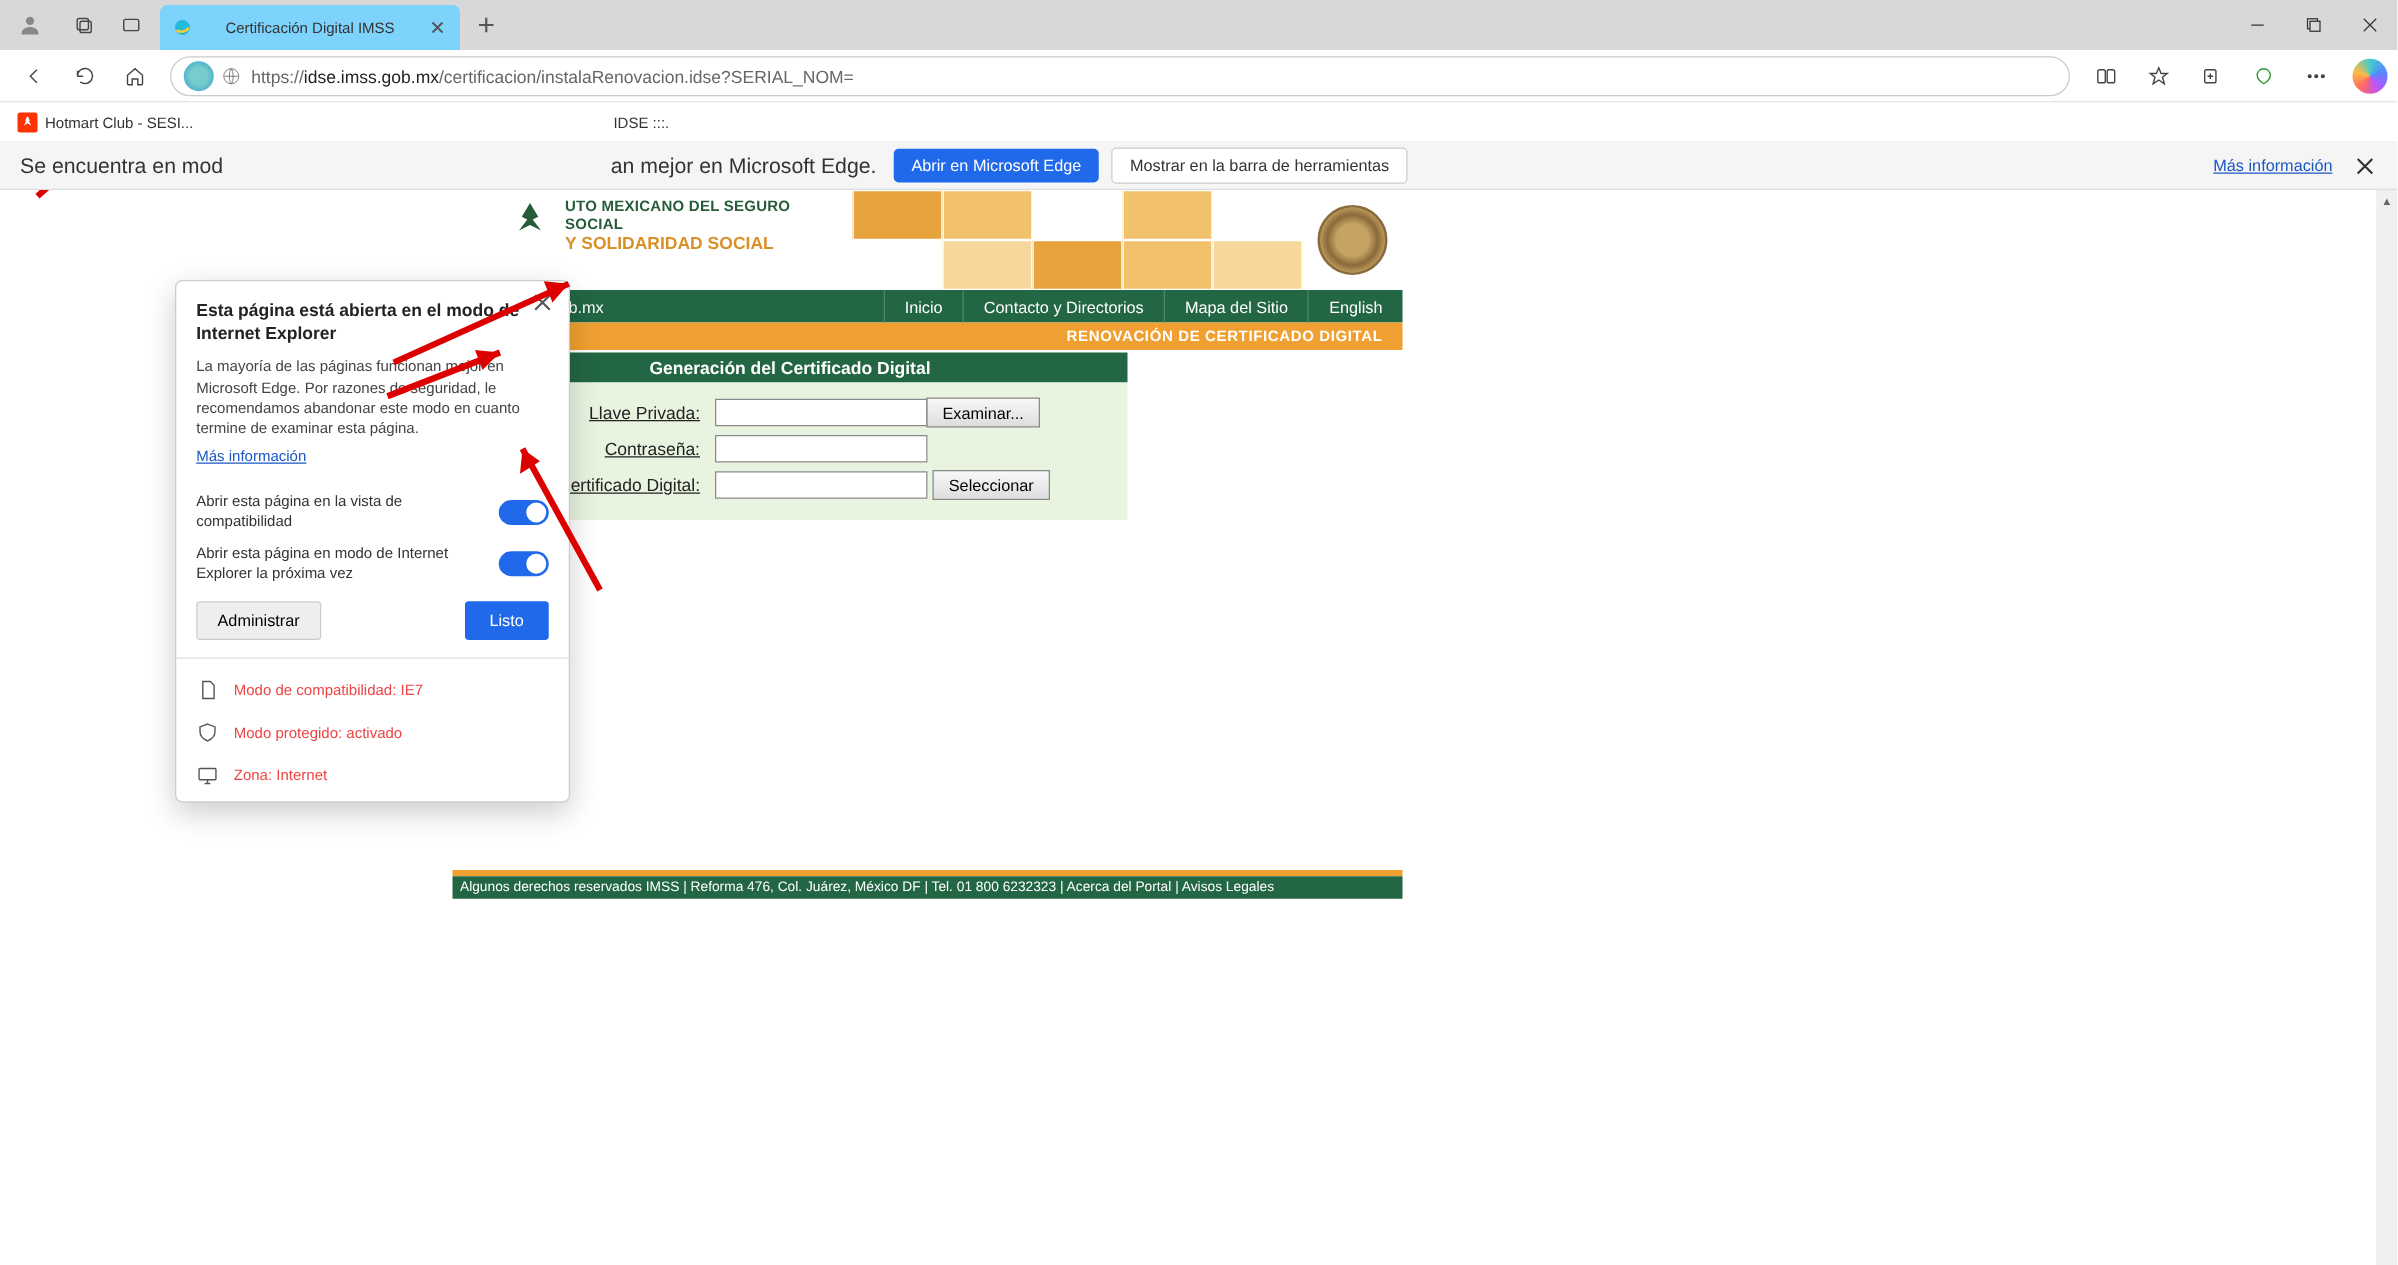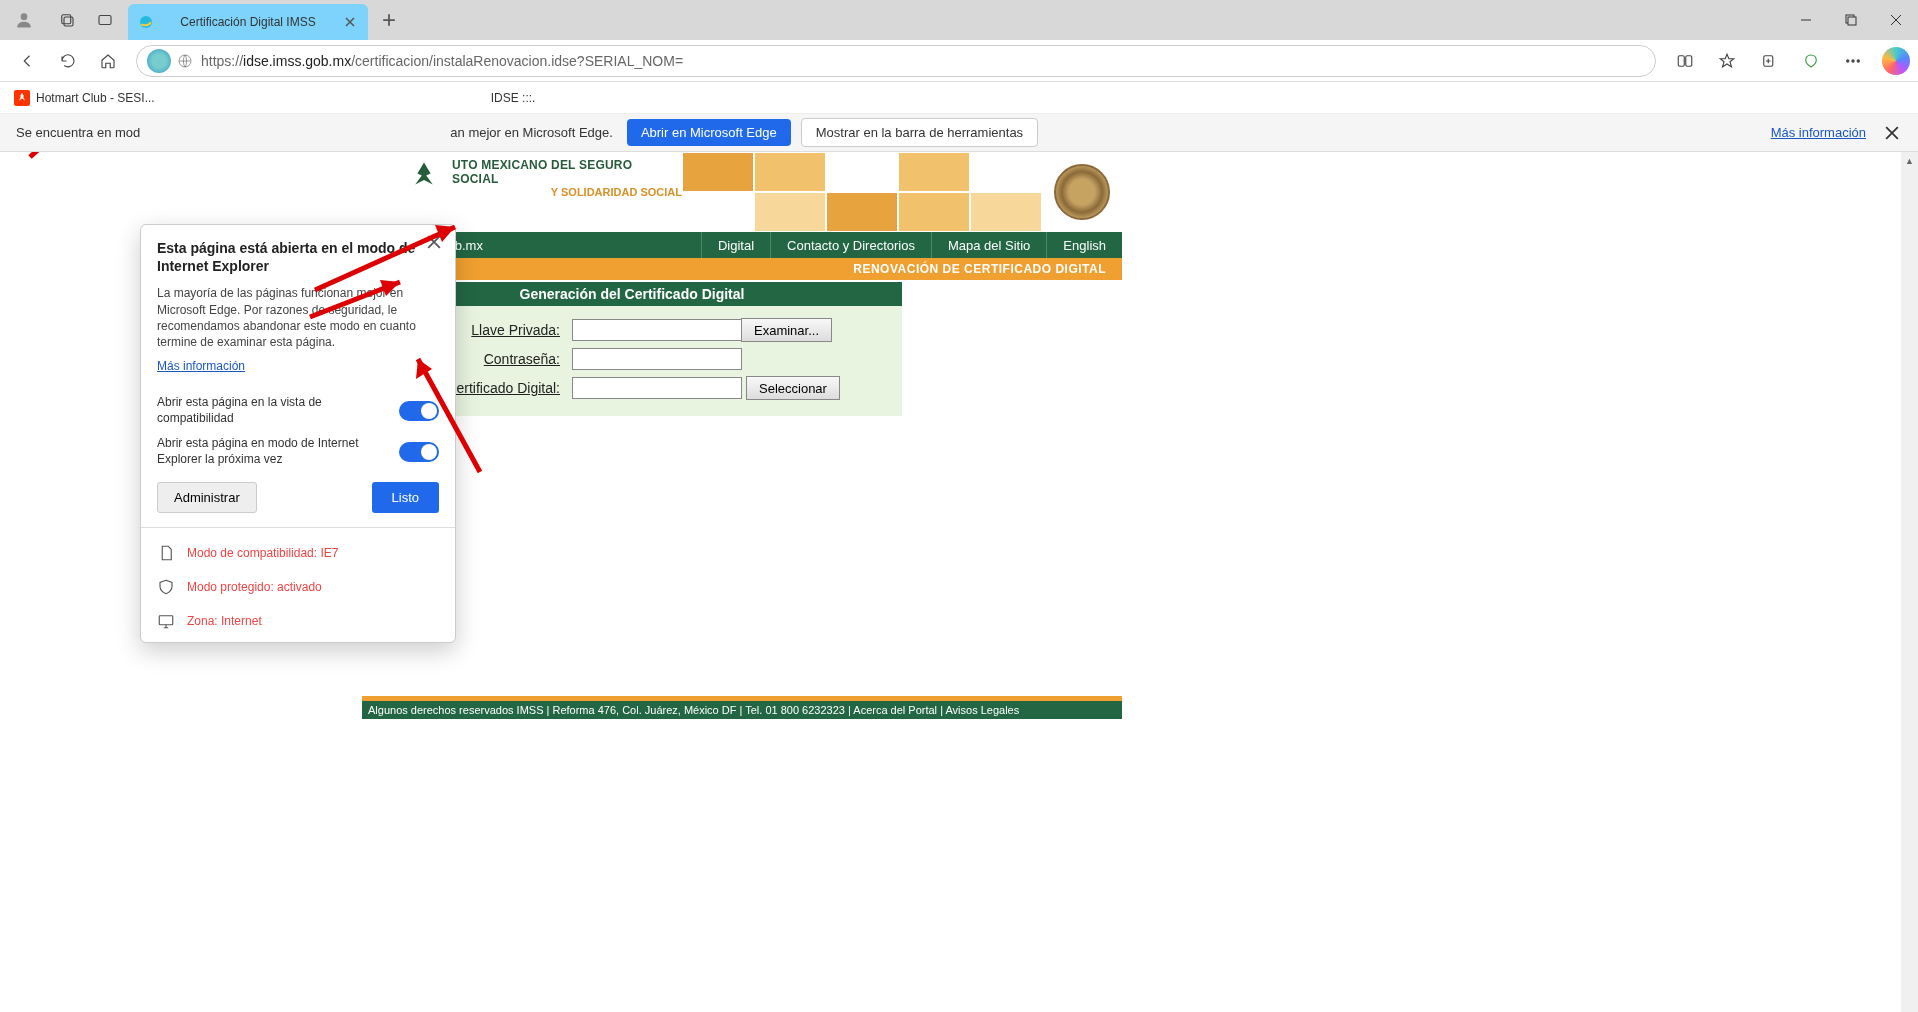--- a/index.html
+++ b/index.html
@@ -31,34 +31,34 @@
 .right-icons .nav-btn { margin:0 3px; }
 .copilot { width:28px; height:28px; border-radius:50%; background:conic-gradient(#4cc,#58f,#b5f,#f66,#fb4,#4cc); margin-left:8px; }
 
 .fav-bar { height:32px; background:#fff; display:flex; align-items:center; padding:0 14px; border-bottom:1px solid #eee; }
 .fav-item { display:flex; align-items:center; font-size:12px; color:#333; margin-right:16px; }
 .fav-icon { width:16px; height:16px; margin-right:6px; }
 .hot-icon { background:#f30; border-radius:2px; position:relative; }
 .hot-icon::after { content:""; position:absolute; inset:3px; background:#fff; clip-path:polygon(50% 0,70% 40%,60% 40%,80% 80%,50% 60%,20% 80%,40% 40%,30% 40%); }
 
 .ie-bar { height:38px; background:#f5f5f5; display:flex; align-items:center; padding:0 16px; border-bottom:1px solid #ddd; }
-.ie-bar-text { font-size:13px; color:#333; }
+.ie-bar-text { font-size:17px; color:#333; }
 .btn-blue { background:#2169eb; color:#fff; border:none; padding:6px 14px; border-radius:4px; font-size:13px; margin-left:14px; }
 .btn-gray { background:#fff; color:#333; border:1px solid #ccc; padding:6px 14px; border-radius:4px; font-size:13px; margin-left:10px; }
 .ie-bar-link { margin-left:auto; color:#1a57c4; font-size:13px; text-decoration:underline; margin-right:16px; }
 .ie-bar-close { width:20px; height:20px; display:flex; align-items:center; justify-content:center; }
 
 .viewport { position:relative; background:#fff; height:calc(1012px - 40px - 42px - 32px - 38px); overflow:hidden; }
 
 
 .page { width:760px; margin-left:362px; }
 .hdr { height:80px; display:flex; background:#fff; }
 .hdr-logo { width:320px; padding:6px 0 0 40px; }
 .hdr-logo-text { font-size:12px; color:#265c3a; font-weight:bold; letter-spacing:0.2px; }
-.hdr-logo-sub { font-size:11px; color:#d89028; font-weight:bold;text-align:right; }
+.hdr-logo-sub { font-size:14px; color:#d89028; font-weight:bold; }
 .hdr-grid { flex:1; display:grid; grid-template-columns:repeat(5,1fr); grid-template-rows:1fr 1fr; }
 .sq { border:1px solid #fff; }
 .sq.o1{background:#e6a33e;} .sq.o2{background:#f1c16b;} .sq.o3{background:#f7d89a;} .sq.w{background:#fff;}
 .hdr-seal { width:80px; display:flex; align-items:center; justify-content:center; }
 .seal { width:56px; height:56px; border-radius:50%; background:radial-gradient(circle,#c7a362 35%,#8a6a3a 55%,#c7a362 75%); border:2px solid #8a6a3a; }
 
 .nav-green { height:26px; background:#226644; display:flex; align-items:center; color:#fff; font-size:13px; }
 .nav-url { padding:0 14px; }
 .nav-url b { color:#fff; font-weight:bold; }
 .nav-sp { flex:1; }
@@ -277,21 +277,21 @@
       <div class="hdr-seal">
           <div class="seal"></div>
         </div>
     </div>
 
     <div class="nav-green">
       <div class="nav-url">
         <span>www.</span><b>imss</b><span>.gob.mx</span>
       </div>
       <div class="nav-sp"></div>
-      <div class="nav-link">Digital</div>
+      <div class="nav-link">Inicio</div>
       <div class="nav-link">Contacto y Directorios</div>
       <div class="nav-link">Mapa del Sitio</div>
       <div class="nav-link">English</div>
     </div>
 
     <div class="band-orange">
       <span class="band-title">RENOVACIÓN DE CERTIFICADO DIGITAL</span>
     </div>
 
     <div class="form-wrap">

